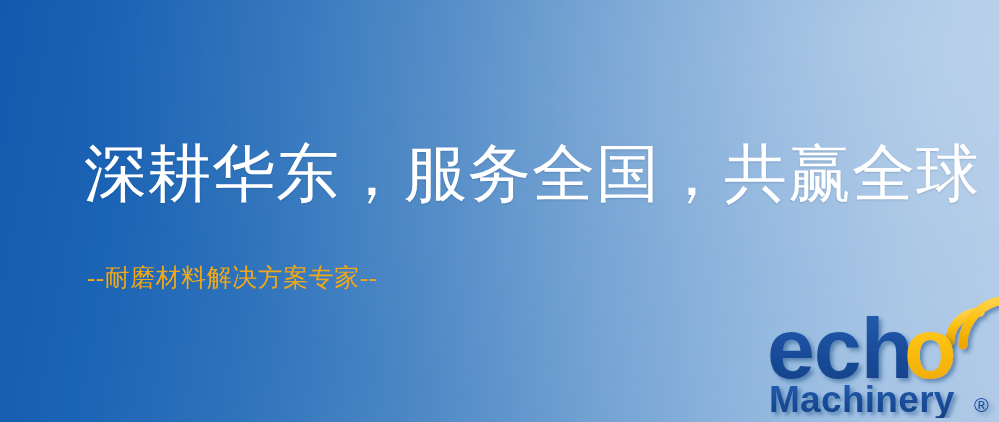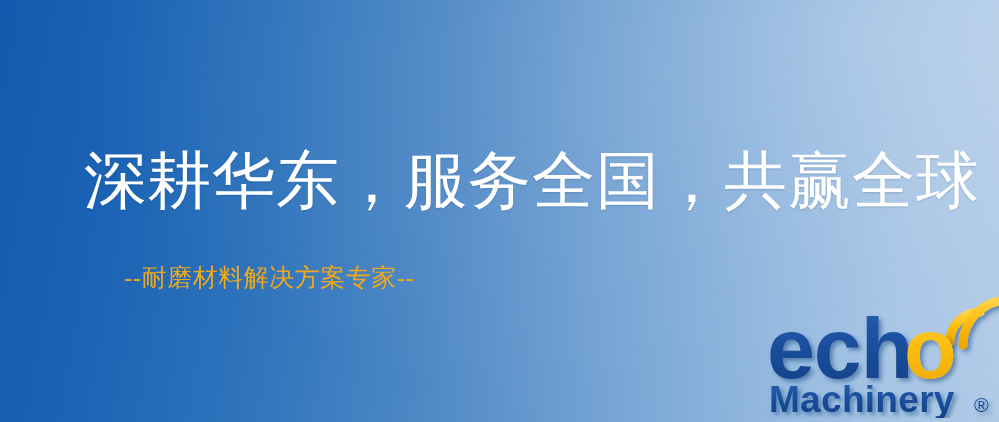--- a/index.html
+++ b/index.html
@@ -31,43 +31,42 @@
     background: radial-gradient(120% 150% at 88% 8%,
         rgba(255,255,255,0.22) 0%,
         rgba(255,255,255,0.08) 38%,
         rgba(255,255,255,0.00) 68%);
     pointer-events: none;
   }
 
   .headline {
     position: absolute;
     left: 84px;
-    top: 150px;
+    top: 142px;
     color: #ffffff;
-    font-family: Liberation Serif, serif;
+    font-family: Liberation Sans, sans-serif;
     font-size: 63px;
     line-height: 1;
     letter-spacing: 1px;
     white-space: nowrap;
     text-shadow: 0 1px 2px rgba(10,45,90,0.18);
     z-index: 3;
   }
 
   .subtitle {
     position: absolute;
     left: 87px;
     top: 265px;
     color: #f0a818;
     font-family: "Liberation Serif", "DejaVu Serif", serif;
     font-size: 25px;
     line-height: 1;
     letter-spacing: 0.5px;
     white-space: nowrap;
     z-index: 3;
-    margin-left: 37px;
   }
 
   
   .logo {
     position: absolute;
     left: 767px;
     top: 296px;
     width: 250px;
     height: 122px;
     z-index: 4;

